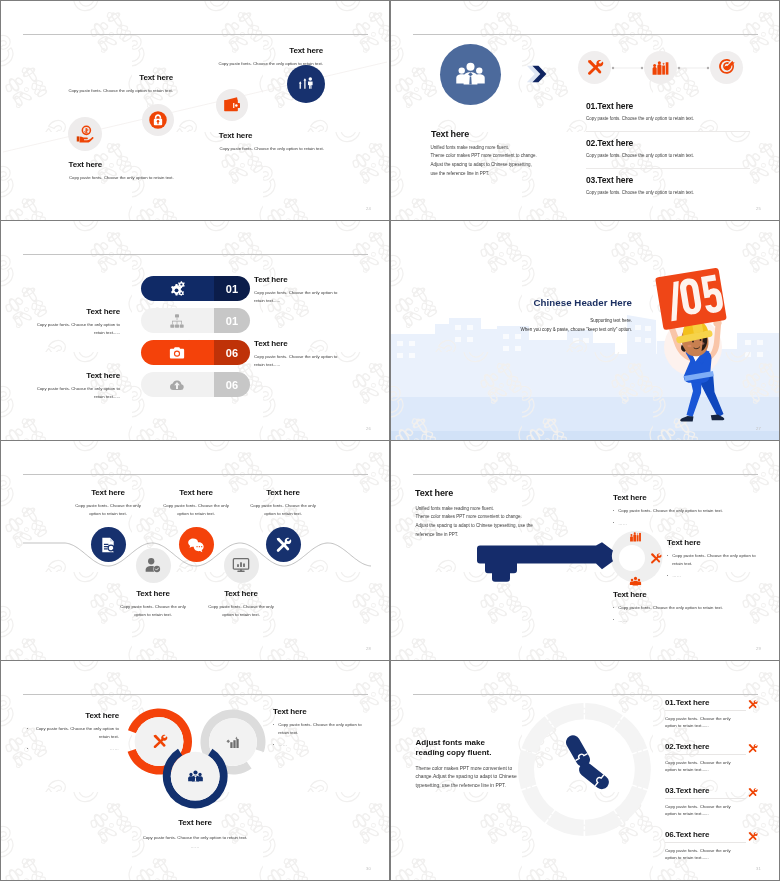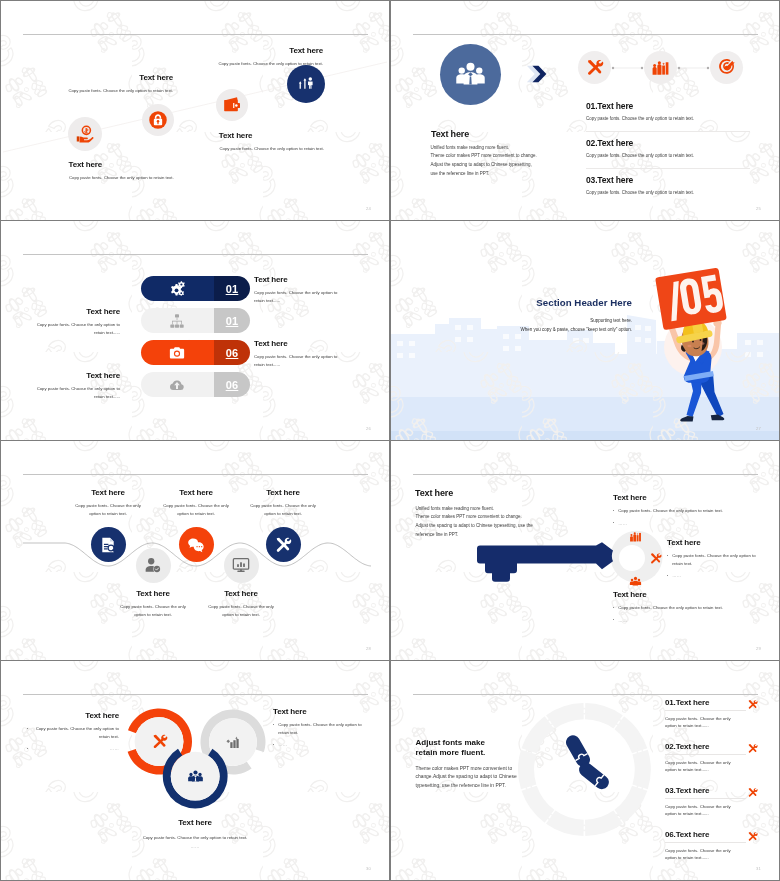--- a/index.html
+++ b/index.html
@@ -20,21 +20,21 @@
   .bullet .sub{font-size:4.3px;line-height:7.6px;}
   .ddots{color:#9a9a9a;letter-spacing:0.3px;}
   .rbul{justify-content:flex-start;}
   .s31row{width:95px;}
   .s31rule{height:1px;background:#e8e6e5;margin-top:3px;width:81px;}
   .s31row .sub{margin-top:4px;}
   .scis{left:82px;top:0.5px;width:11px;height:11px;}
   .rbul .sub{flex:1;text-align:right;}
   .pill{width:109px;height:25px;}
   .pill-main{position:absolute;left:0;top:0;width:73px;height:25px;border-radius:12.5px 0 0 12.5px;}
-  .pill-num{position:absolute;left:73px;top:0;width:36px;height:25px;border-radius:0 12.5px 12.5px 0;color:#fff;font-weight:bold;font-size:11px;display:flex;align-items:center;justify-content:center;letter-spacing:0.2px;text-decoration:underline;}
+  .pill-num{position:absolute;left:73px;top:0;width:36px;height:25px;border-radius:0 12.5px 12.5px 0;color:#fff;font-weight:bold;font-size:11px;display:flex;align-items:center;justify-content:center;letter-spacing:0.2px;}
 </style>
 </head>
 <body>
 
 <svg width="0" height="0" style="position:absolute;left:-9999px" aria-hidden="true">
  <defs>
 
   <g id="wmstroke">
         <rect x="-2.6" y="-1.7" width="5.2" height="3.4" rx="1.7"></rect>
       </g>
@@ -405,21 +405,21 @@
           <rect x="310" y="134" width="6" height="5"></rect>
       <rect x="354" y="119" width="6" height="5"></rect>
           <rect x="366" y="119" width="6" height="5"></rect>
       <rect x="354" y="131" width="6" height="5"></rect>
           <rect x="366" y="131" width="6" height="5"></rect>
     </g>
   </svg>
   <svg class="wm">
         <rect width="388" height="219" fill="url(#wmpattern)"></rect>
       </svg>
-  <div class="abs" style="left:0;top:76px;width:241px;text-align:right;font-size:9.7px;font-weight:bold;color:#1b2f61;letter-spacing:0.05px">Section Header Here</div>
+  <div class="abs" style="left:0;top:76px;width:241px;text-align:right;font-size:9.7px;font-weight:bold;color:#1b2f61;letter-spacing:0.05px">Chinese Header Here</div>
   <div class="abs" style="left:0;top:96.5px;width:241px;text-align:right;font-size:4.5px;color:#2b2b2b">Supporting text here.</div>
   <div class="abs" style="left:0;top:106.3px;width:241px;text-align:right;font-size:4.5px;color:#2b2b2b">When you copy &amp; paste, choose "keep text only" option.</div>
 
   <svg class="abs" style="left:255px;top:40px;width:90px;height:170px" viewBox="0 0 90 170">
 
     <circle cx="47" cy="86" r="29" fill="#fdf2ee"></circle>
 
     <path d="M44 100 c-8 -3 -13 -9 -16 -18 l-6 -17 5.5 -2 6.5 17 c2 6 5.5 10 11 12z" fill="#f9c5a8"></path>
     <path d="M55 100 c8 -3 12 -10 13 -19 l1.5 -18 5.5 .5 -1.5 19 c-.5 7 -4 13 -10 17z" fill="#f9c5a8"></path>
 
@@ -725,21 +725,21 @@
       <path d="M8 25 h4.2 a2.8 2.8 0 1 1 5.6 0 h4.2" fill="none" stroke="#ffffff" stroke-width="1.4"></path>
     </g>
 
     <g transform="rotate(-52 31 43)">
       <rect x="24" y="26" width="14" height="34" rx="7" fill="#16306c"></rect>
       <path d="M24 50 h4.2 a2.8 2.8 0 1 1 5.6 0 h4.2" fill="none" stroke="#ffffff" stroke-width="1.4"></path>
     </g>
   </svg>
   <div class="abs" style="left:24.5px;top:77px;font-size:8px;font-weight:bold;color:#141414;line-height:10.3px">
     <div>Adjust fonts make</div>
-    <div>retain more fluent.</div>
+    <div>reading copy fluent.</div>
   </div>
   <div class="abs sub" style="left:24.5px;top:103.5px;font-size:4.9px;line-height:8.85px;white-space:nowrap">
     <div>Theme color makes PPT more convenient to</div>
     <div>change.Adjust the spacing to adapt to Chinese</div>
     <div>typesetting, use the reference line in PPT.</div>
   </div>
   <div class="abs s31row" style="left:274px;top:37px;">
     <div class="ttl" style="font-size:8px">01.Text here</div>
     <div class="s31rule"></div>
     <div class="sub" style="font-size:4.3px;line-height:7.3px;width:76px">Copy paste fonts. Choose the only option to retain text......</div>

